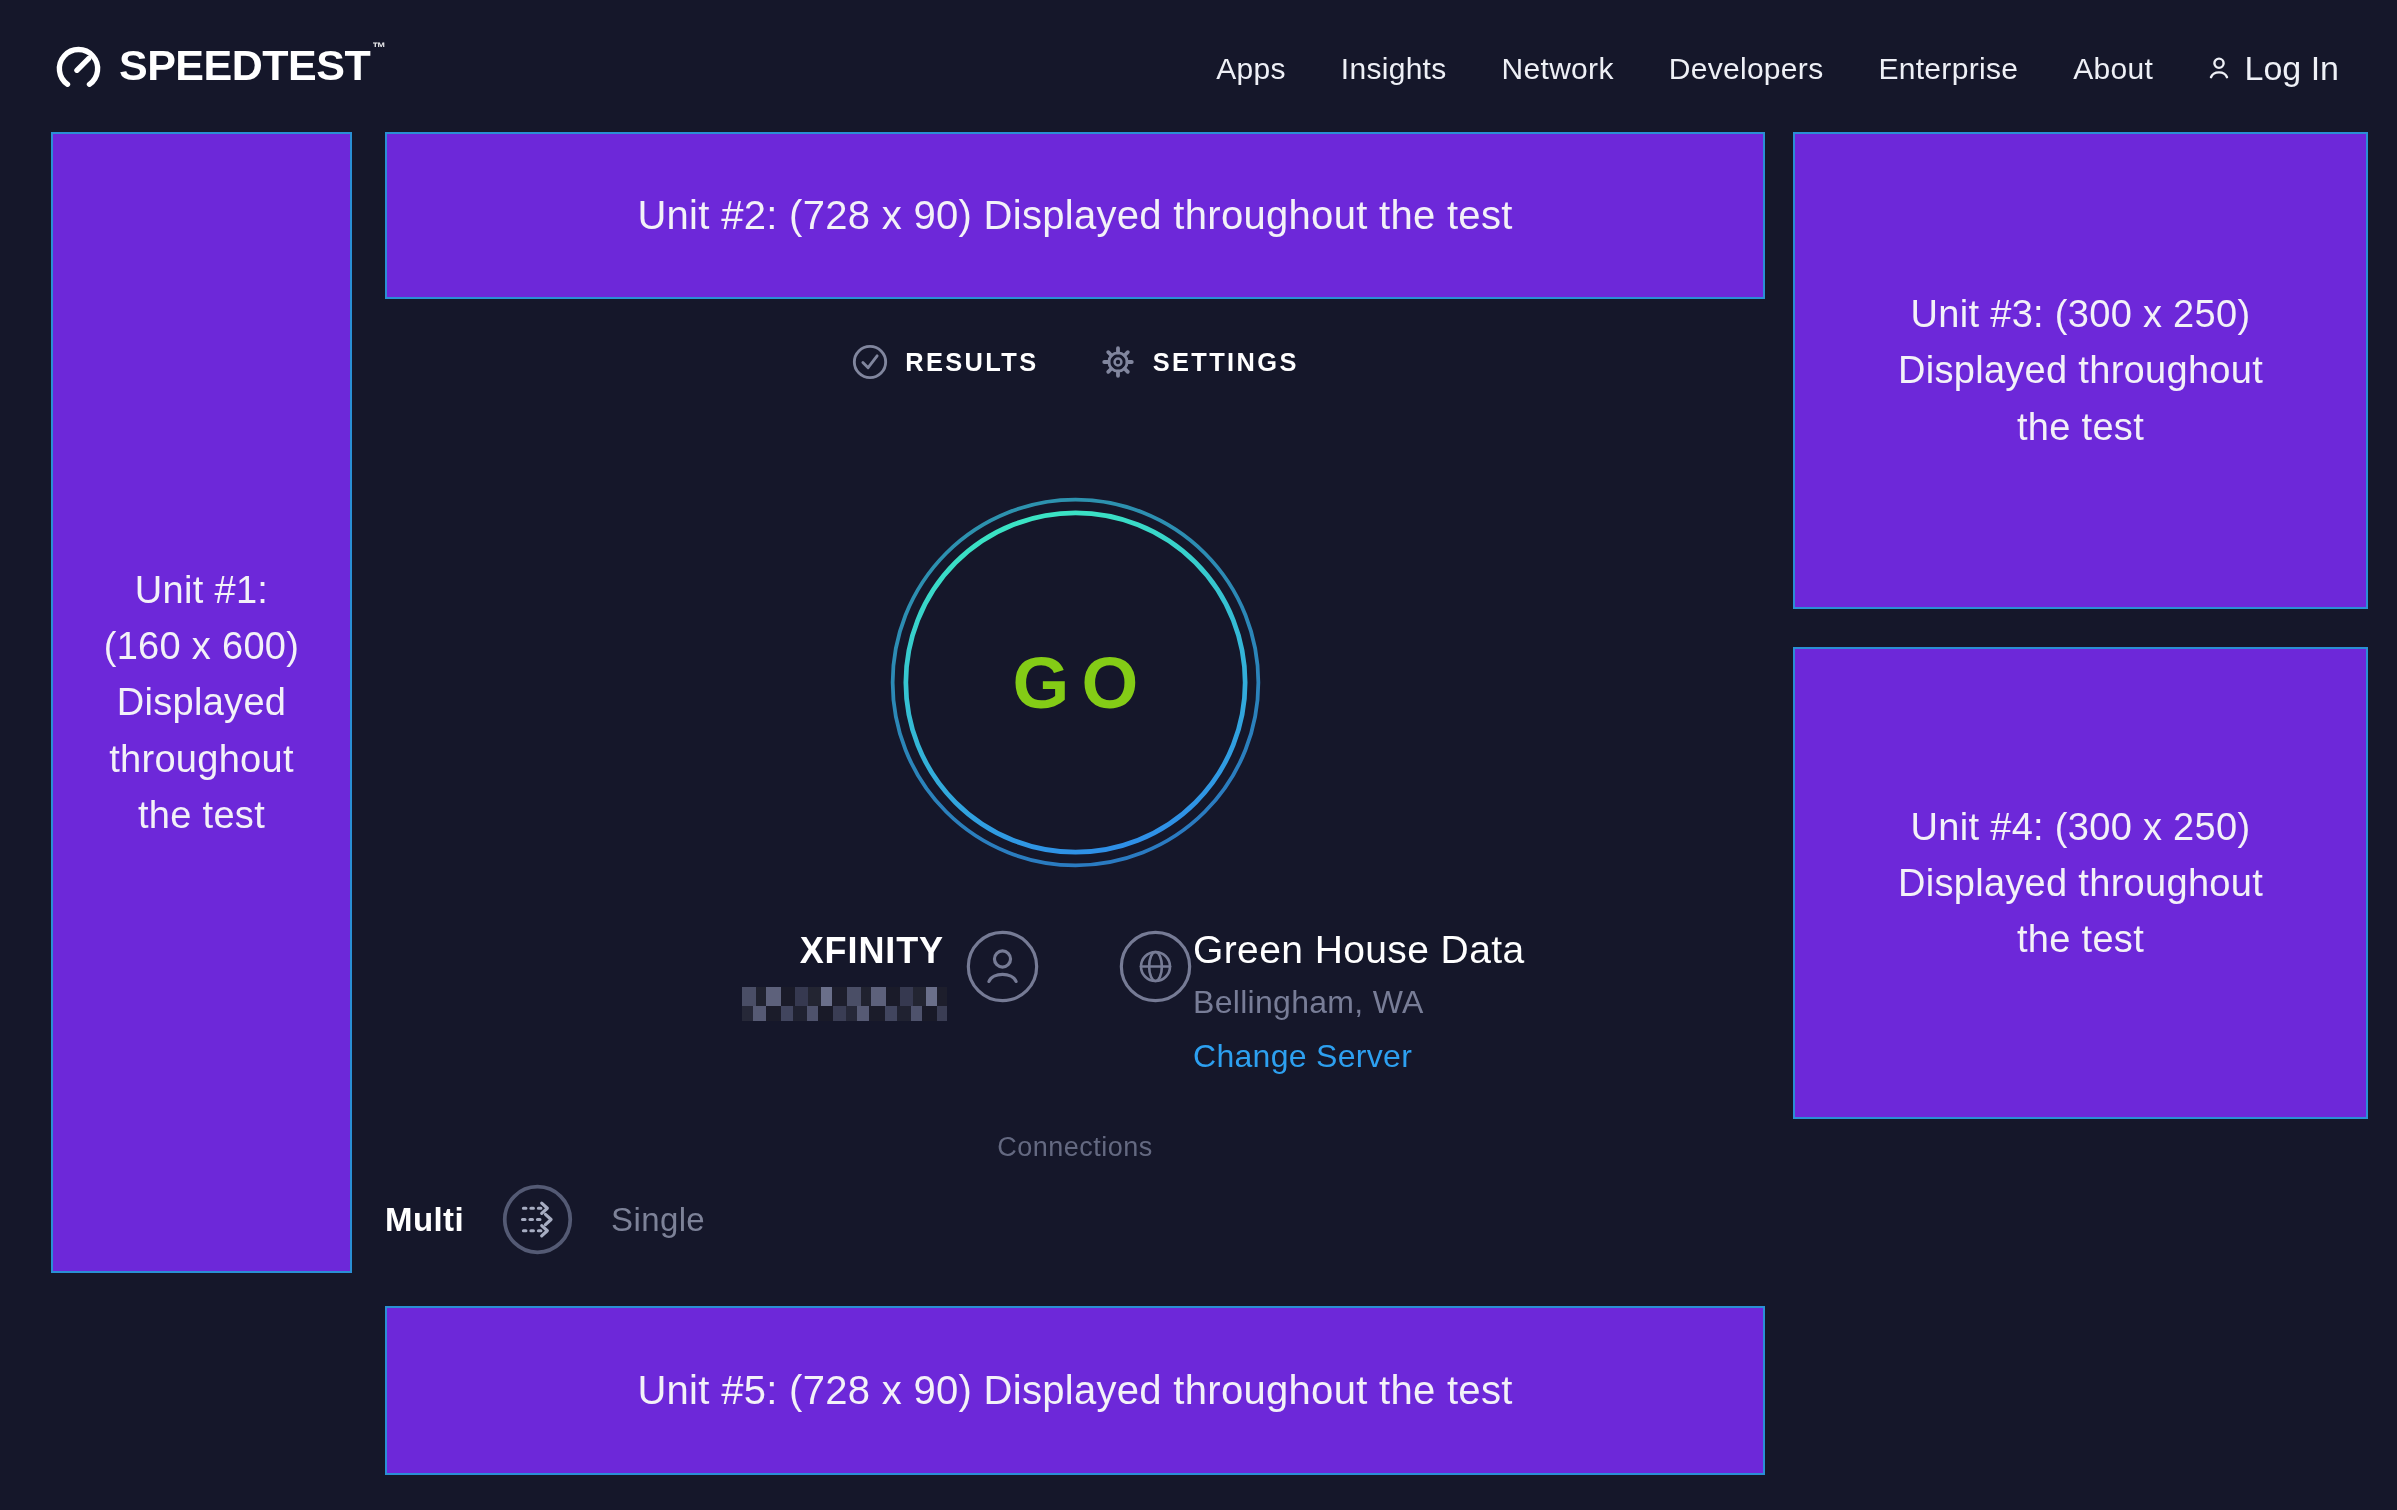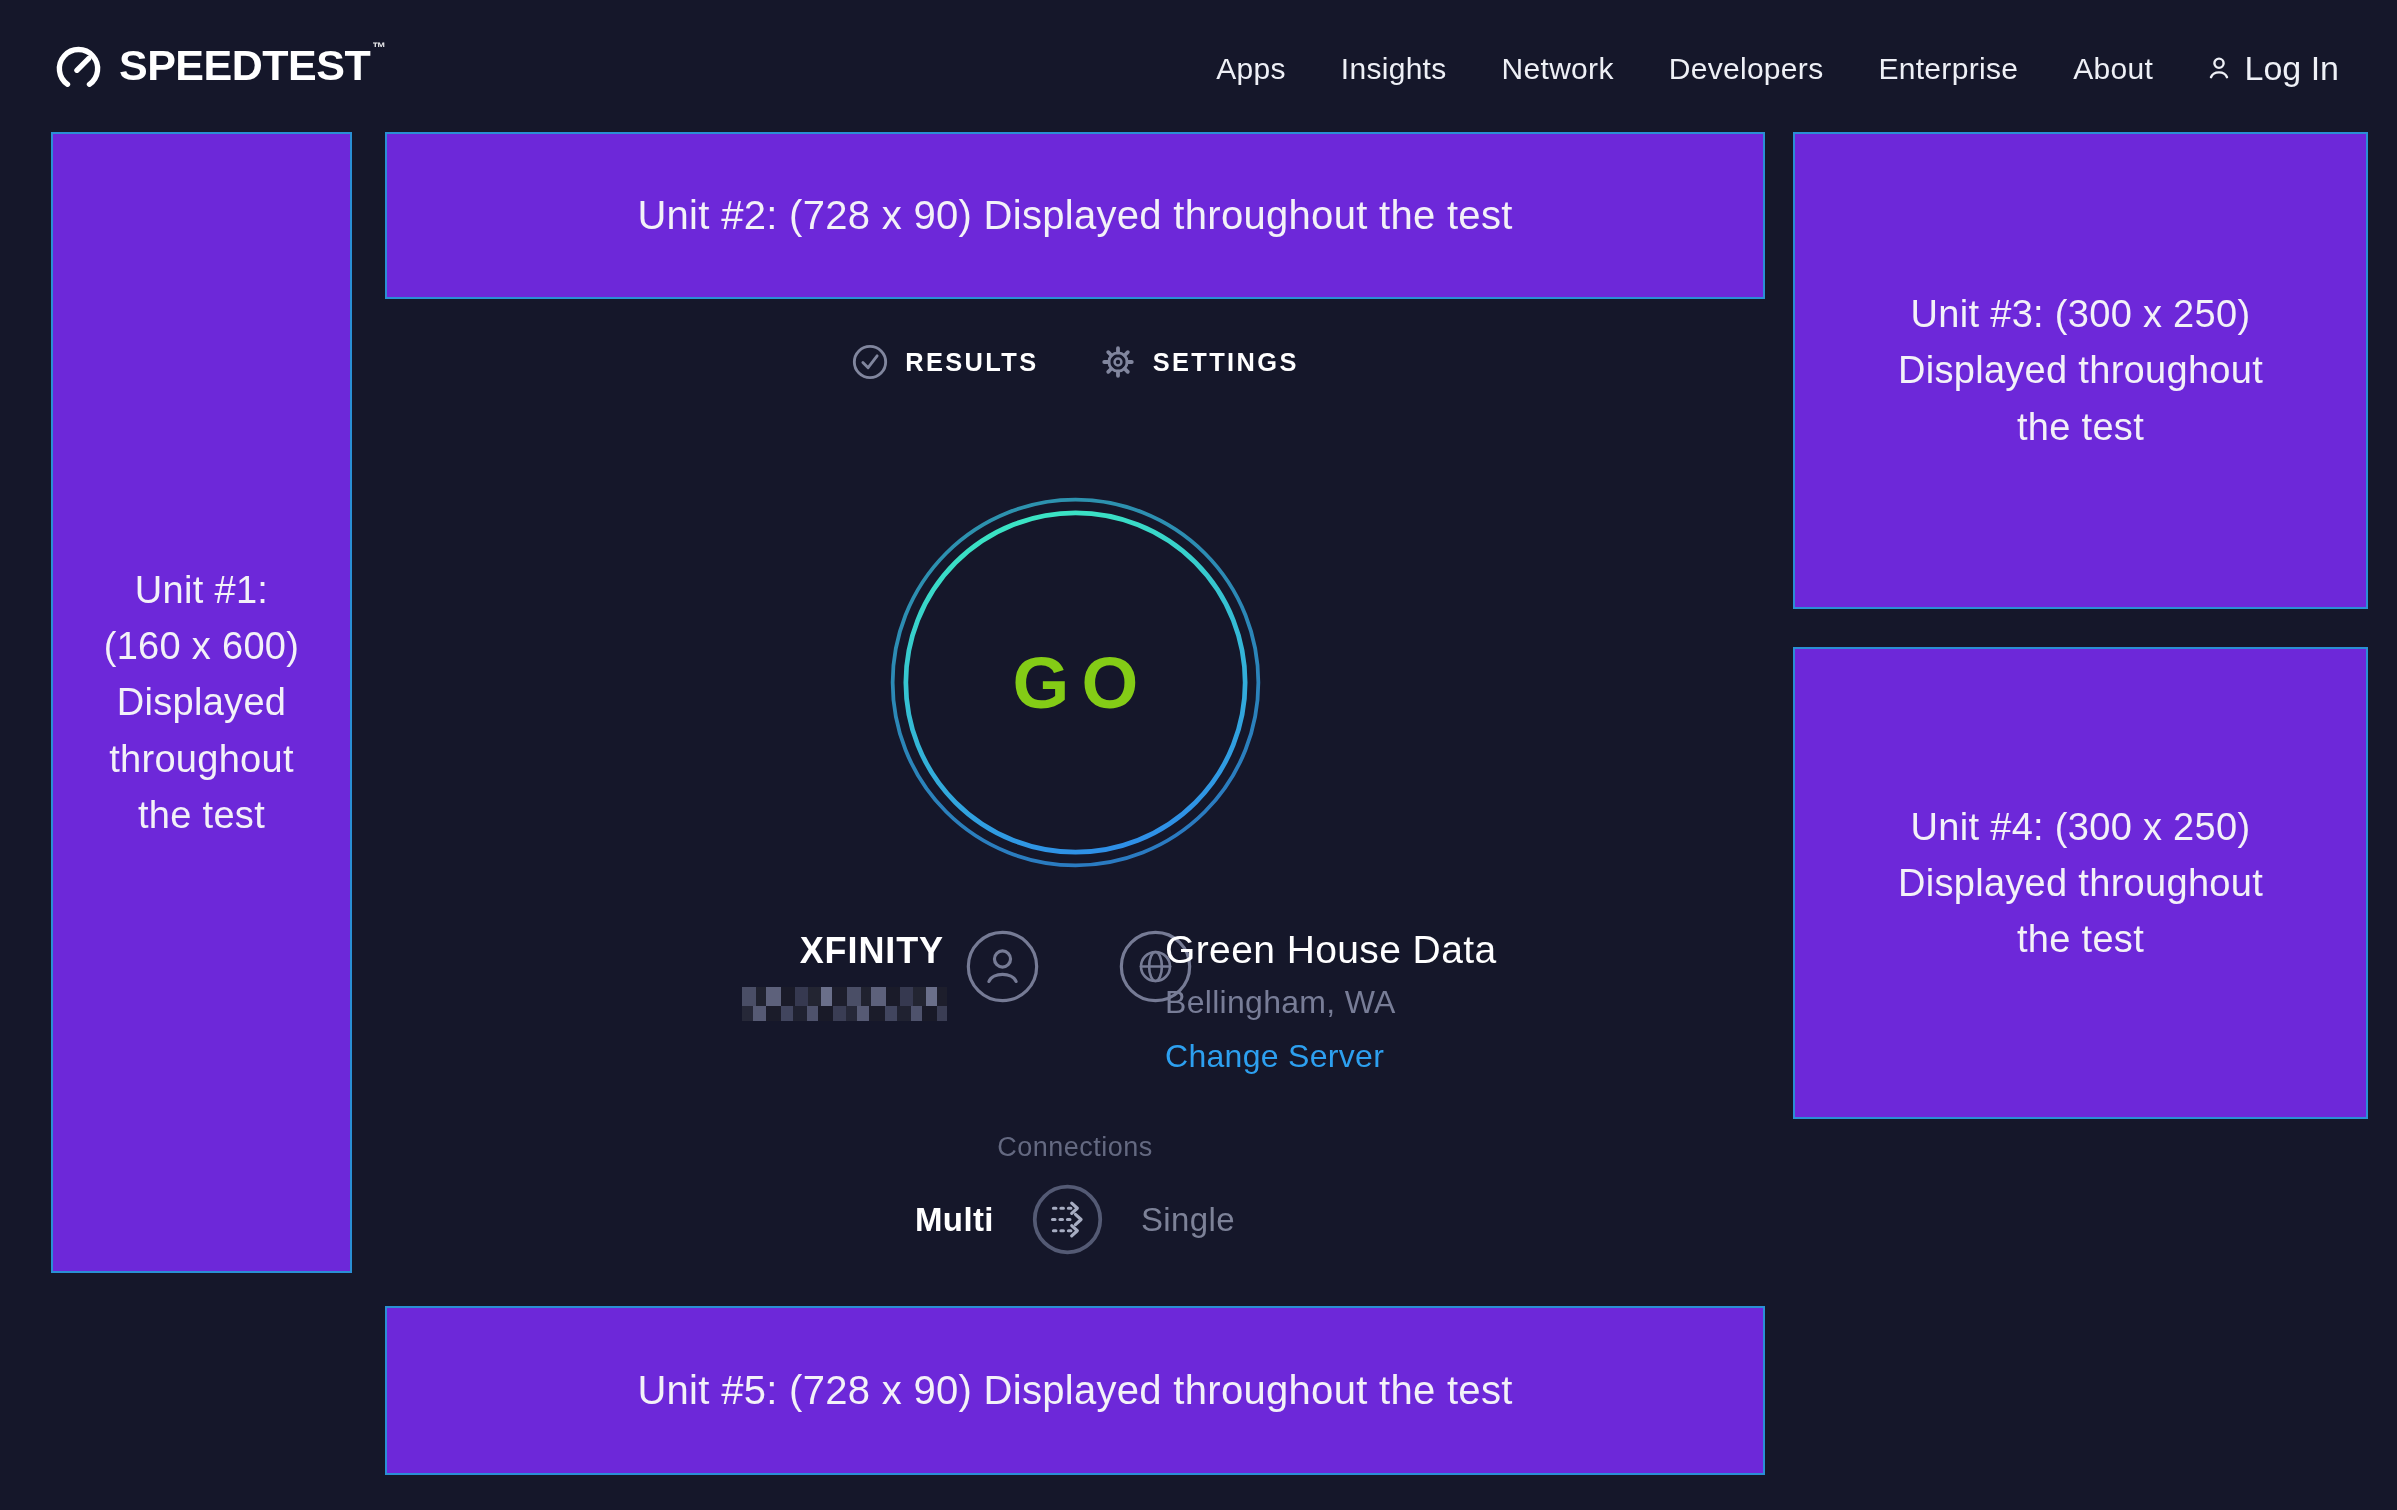--- a/index.html
+++ b/index.html
@@ -69,29 +69,29 @@
     top:19px; height:15px;
     background:repeating-linear-gradient(90deg,
       #262838 0 11.3px, #565a74 11.3px 23.5px, #1b1c2a 23.5px 39px, #41455e 39px 51px,
       #202231 51px 65px, #4e526c 65px 76px, #191a28 76px 91px, #3a3d54 91px 104px);
   }
   .round-icon { position:absolute; width:73px; height:73px; }
   .round-icon svg { width:100%; height:100%; display:block; }
   #isp-user-icon   { left:966px; top:930px; }
   #server-globe-icon { left:1119px; top:930px; }
 
-  .server-info { position:absolute; left:1165px; top:928px; }
+  .server-info { position:absolute; left:1193px; top:928px; }
   .server-name { color:#ffffff; font-size:39px; font-weight:500; letter-spacing:0.4px; line-height:43px; }
   .server-loc  { margin-top:13px; color:#787d97; font-size:32px; letter-spacing:0.3px; line-height:36px; }
   .server-change { display:inline-block; margin-top:18px; color:#2da0f0; font-size:32px; letter-spacing:0.3px; line-height:36px; }
 
   
   .connections { position:absolute; left:385px; top:1132px; width:1380px; text-align:center; }
   .conn-label { color:#646981; font-size:27px; letter-spacing:0.5px; line-height:30px; }
-  .conn-row { margin-top:21px; display:flex; align-items:center; justify-content:center; gap:37px; }
+  .conn-row { margin-top:21px; display:flex; align-items:center; gap:37px; }
   .conn-multi { color:#ffffff; font-size:33px; font-weight:600; letter-spacing:0.4px; }
   .conn-single { color:#7d8298; font-size:33px; letter-spacing:0.4px; }
   .conn-toggle { width:73px; height:73px; }
   .conn-toggle svg { width:100%; height:100%; display:block; }
 </style>
 </head>
 <body>
 
 <div id="app">
 

